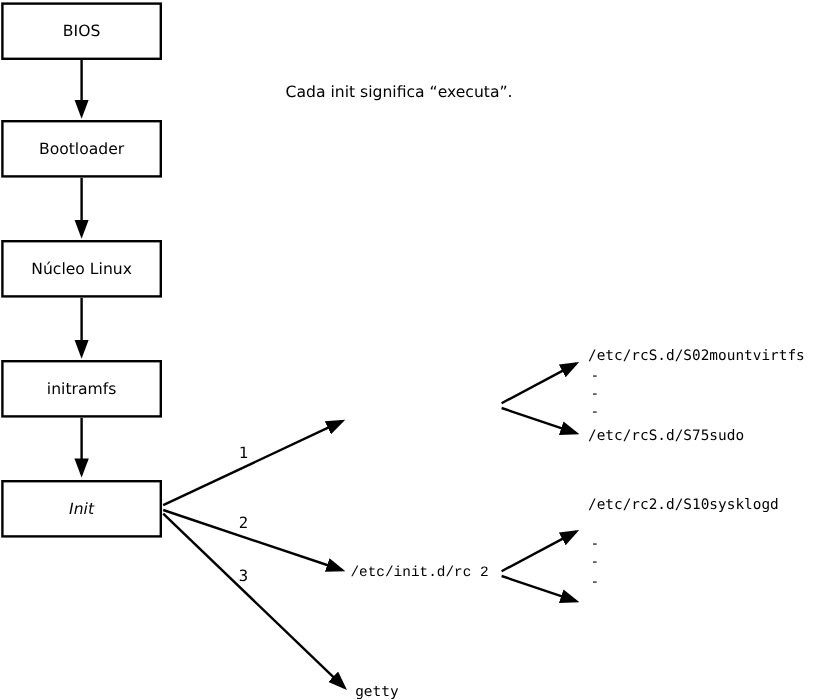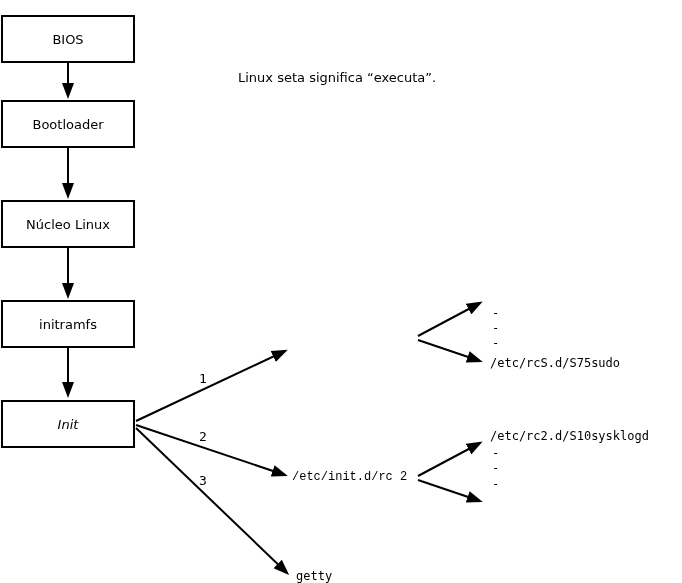--- a/index.html
+++ b/index.html
@@ -15,21 +15,21 @@
   #arrow-layer{
     position:absolute;left:0;top:0;width:682px;height:583px;
     pointer-events:none;
   }
   .box{
     position:absolute;left:1px;width:134px;height:48px;
     border:2px solid #000;background:#fff;box-sizing:border-box;
     display:flex;align-items:center;justify-content:center;
     font-size:13px;line-height:1;
   }
-  .box-bios{top:15px;}
+  .box-bios{top:2px;}
   .box-bootloader{top:100px;}
   .box-nucleo{top:200px;}
   .box-initramfs{top:300px;}
   .box-init{top:400px;font-style:italic;}
   .mono{
     position:absolute;
     font-family:"DejaVu Sans Mono", monospace;
     font-size:12px;line-height:16px;height:16px;white-space:pre;
   }
   .branch-num{
@@ -42,21 +42,21 @@
     font-size:13px;line-height:16px;white-space:pre;
   }
   .t-rcS{left:297px;top:331px;}
   .t-rc2{left:292px;top:469px;font-family:Liberation Mono, monospace;}
   .t-getty{left:296px;top:568px;}
   .t-s02{left:490px;top:288px;}
   .t-d1a{left:492px;top:305px;}
   .t-d1b{left:492px;top:320px;}
   .t-d1c{left:492px;top:335px;}
   .t-s75{left:490px;top:355px;}
-  .t-s10{left:490px;top:428px;}
+  .t-s10{left:490px;top:412px;}
   .t-d2a{left:492px;top:445px;}
   .t-d2b{left:492px;top:460px;}
   .t-d2c{left:492px;top:476px;}
   .t-s99{left:490px;top:497px;}
   .n1{left:199px;top:371px;}
   .n2{left:199px;top:429px;}
   .n3{left:199px;top:473px;}
 </style>
 </head>
 <body>
@@ -77,21 +77,21 @@
       <line x1="136" y1="421" x2="285" y2="351" marker-end="url(#ah)"></line>
       <line x1="136" y1="425" x2="285" y2="475" marker-end="url(#ah)"></line>
       <line x1="136" y1="428" x2="287" y2="573" marker-end="url(#ah)"></line>
       <line x1="418" y1="336" x2="480" y2="303" marker-end="url(#ah)"></line>
       <line x1="418" y1="340" x2="480" y2="361" marker-end="url(#ah)"></line>
       <line x1="418" y1="476" x2="480" y2="443" marker-end="url(#ah)"></line>
       <line x1="418" y1="480" x2="480" y2="501" marker-end="url(#ah)"></line>
     </g>
   </svg>
 
-  <div class="note">Linux seta significa “executa”.</div>
+  <div class="note">Cada init significa “executa”.</div>
 
   <div class="box box-bios">
     <span>BIOS</span>
   </div>
   <div class="box box-bootloader">
     <span>Bootloader</span>
   </div>
   <div class="box box-initramfs">
     <span>initramfs</span>
   </div>
@@ -102,20 +102,21 @@
     <span>Init</span>
   </div>
 
   <div class="branch-num n1">1</div>
   <div class="branch-num n2">2</div>
   <div class="branch-num n3">3</div>
 
   <div class="mono t-rc2">/etc/init.d/rc 2</div>
   <div class="mono t-getty">getty</div>
 
+  <div class="mono t-s02">/etc/rcS.d/S02mountvirtfs</div>
   <div class="mono t-d1a">-</div>
   <div class="mono t-d1b">-</div>
   <div class="mono t-d1c">-</div>
   <div class="mono t-s75">/etc/rcS.d/S75sudo</div>
 
   <div class="mono t-s10">/etc/rc2.d/S10sysklogd</div>
   <div class="mono t-d2a">-</div>
   <div class="mono t-d2b">-</div>
   <div class="mono t-d2c">-</div>
 

